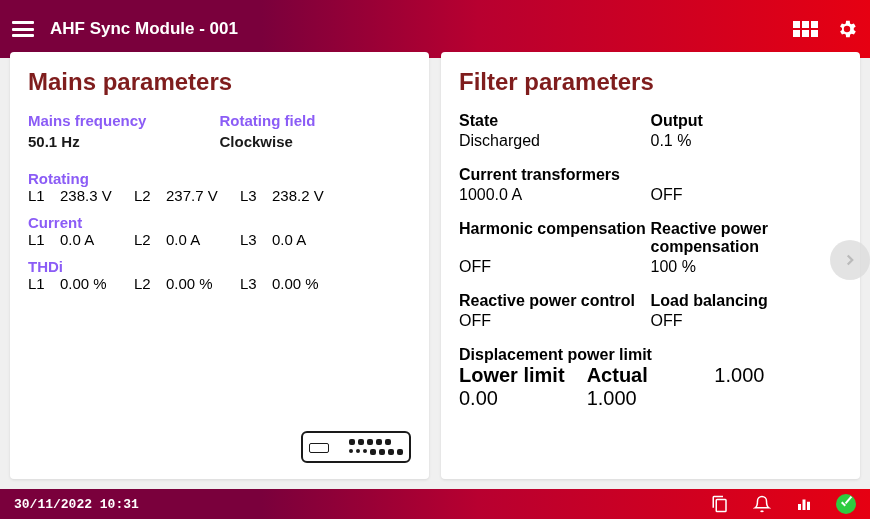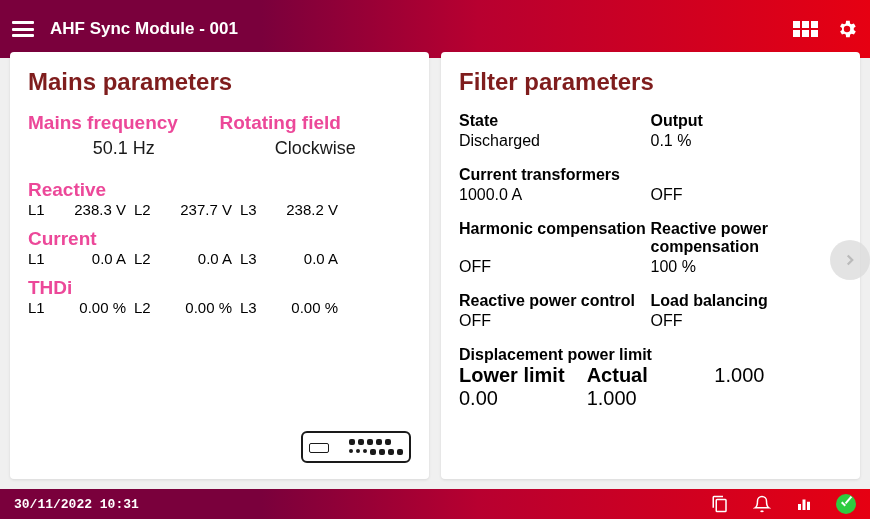--- a/index.html
+++ b/index.html
@@ -29,30 +29,30 @@
 .content {
   position:absolute; top:52px; left:10px; right:10px; bottom:40px;
   display:flex; gap:12px;
 }
 .card {
   background:#fff; border-radius:4px; flex:1; padding:16px 18px;
   box-shadow:0 1px 3px rgba(0,0,0,0.1);
   position:relative;
 }
 .card h2 { font-size:24px; font-weight:bold; color:#7f1d1d; margin-bottom:16px;}
-.label { font-size:19px; font-weight:bold; color:#ec4899;}
-.value { font-size:18px; color:#1a1a1a; font-weight:normal;text-align:center;}
+.label { font-size:15px; font-weight:bold; color:#8b5cf6;}
+.value { font-size:15px; color:#1a1a1a; font-weight:bold;}
 .row { display:flex; margin-bottom:4px;}
 .cell { flex:1;}
 .small-gap { height:10px;}
 .mid-gap { height:16px;}
 
 .three-col { display:grid; grid-template-columns: 32px 74px 32px 74px 32px 74px; font-size:15px; row-gap:16px; align-items:baseline;}
 .three-col .ph { font-weight:normal;}
-.three-col .val { text-align:right; padding-right:8px;}
+.three-col .val { padding-right:8px;}
 
 .device-icon { position:absolute; bottom:16px; right:18px; width:110px; height:32px; border:2.5px solid #1a1a1a; border-radius:6px;}
 .device-icon::before{ content:""; position:absolute; left:6px; top:10px; width:18px; height:8px; border:1.5px solid #1a1a1a; border-radius:2px;}
 .device-dots { position:absolute; right:6px; top:6px; display:flex; flex-direction:column; gap:4px;}
 .device-dots div{ display:flex; gap:3px;}
 .device-dots span{ width:6px; height:6px; background:#1a1a1a; border-radius:2px; display:block;}
 .device-dots span.sm{ width:4px; height:4px; border-radius:50%;}
 
 .filter-grid { display:grid; grid-template-columns: 1fr 1fr; row-gap:2px; font-size:16px;}
 .filter-grid .lbl{ font-weight:bold;}
@@ -116,21 +116,21 @@
     <div class="row">
       <div class="cell">
           <div class="value">50.1 Hz</div>
         </div>
       <div class="cell">
           <div class="value">Clockwise</div>
         </div>
     </div>
     <div class="mid-gap"></div>
 
-    <div class="label">Reactive</div>
+    <div class="label">Rotating</div>
     <div class="three-col">
       <span class="ph">L1</span>
         <span class="val">238.3 V</span>
       <span class="ph">L2</span>
         <span class="val">237.7 V</span>
       <span class="ph">L3</span>
         <span class="val">238.2 V</span>
     </div>
     <div class="small-gap"></div>
 

